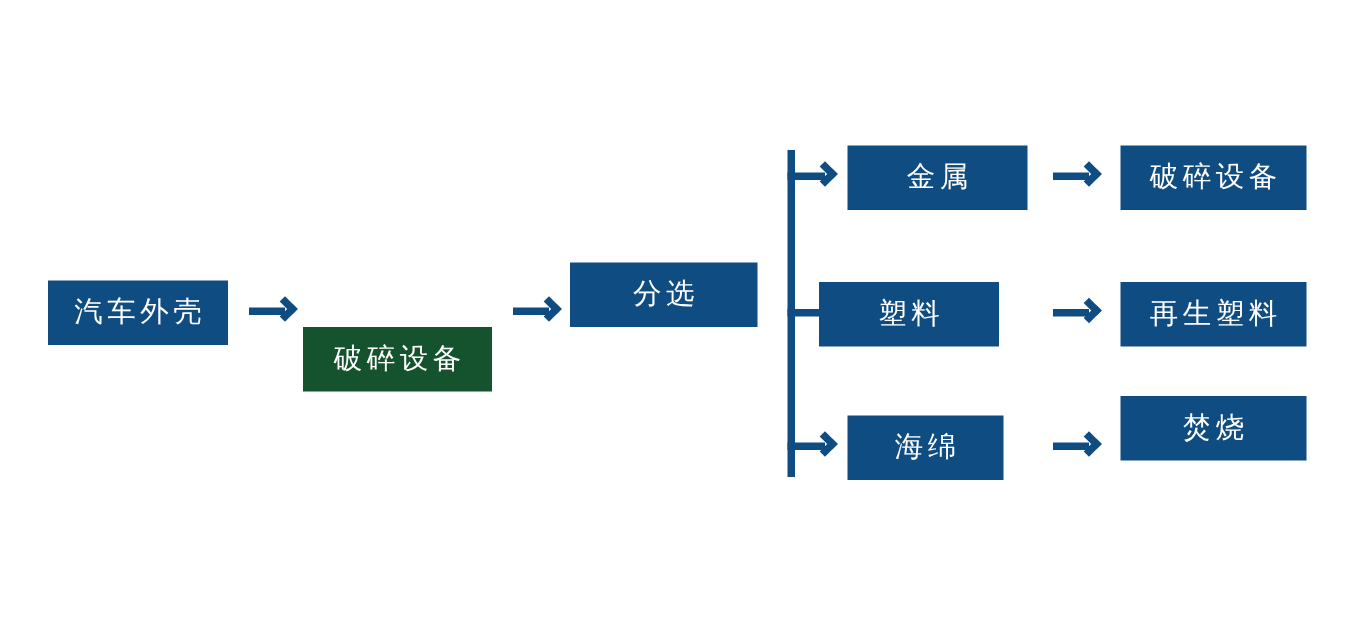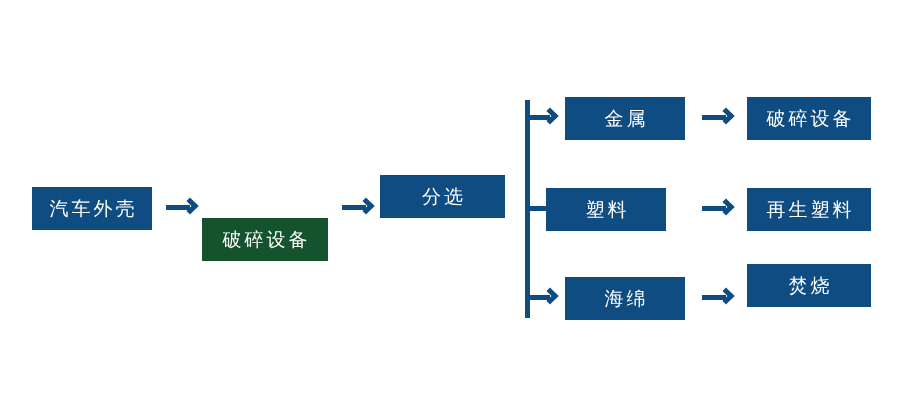--- a/index.html
+++ b/index.html
@@ -129,21 +129,21 @@
 
   <div class="node primary" style="left:747px; top:188px; width:124px; height:43px;">
     <span>再生塑料</span>
   </div>
 
   <div class="arrow" style="left:525px; top:287px; width:32px;">
     <span class="shaft" style="width:25px;"></span>
     <span class="head" style="left:19px;"></span>
   </div>
 
-  <div class="node primary" style="left:565px; top:277px; width:120px; height:43px;">
+  <div class="node primary" style="left:565px; top:277px; width:104px; height:43px;">
     <span>海绵</span>
   </div>
 
   <div class="arrow" style="left:702px; top:287px; width:32px;">
     <span class="shaft" style="width:24px;"></span>
     <span class="head" style="left:18px;"></span>
   </div>
 
   <div class="node primary" style="left:747px; top:264px; width:124px; height:43px;">
     <span>焚烧</span>

